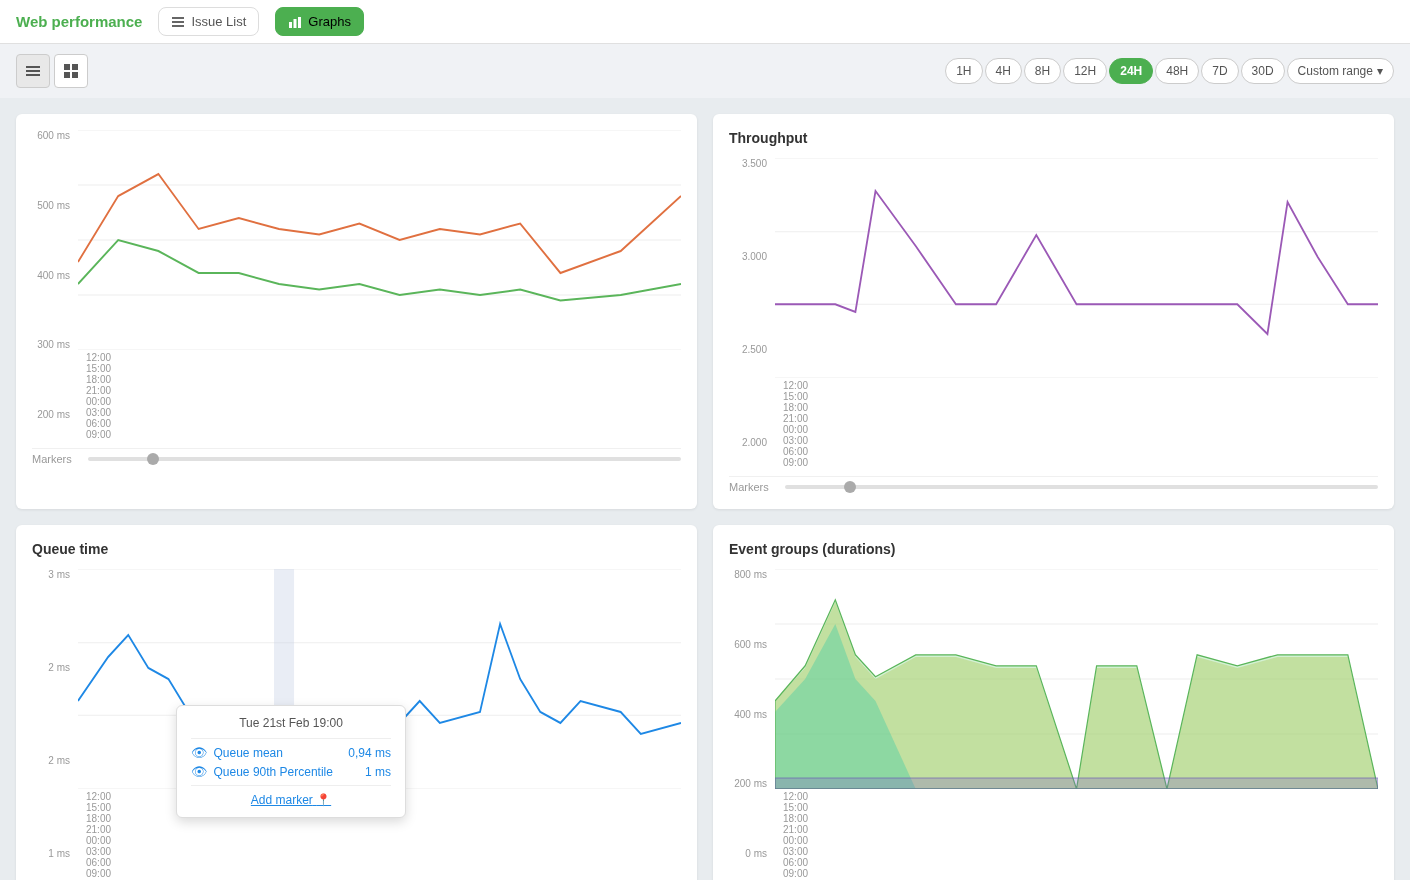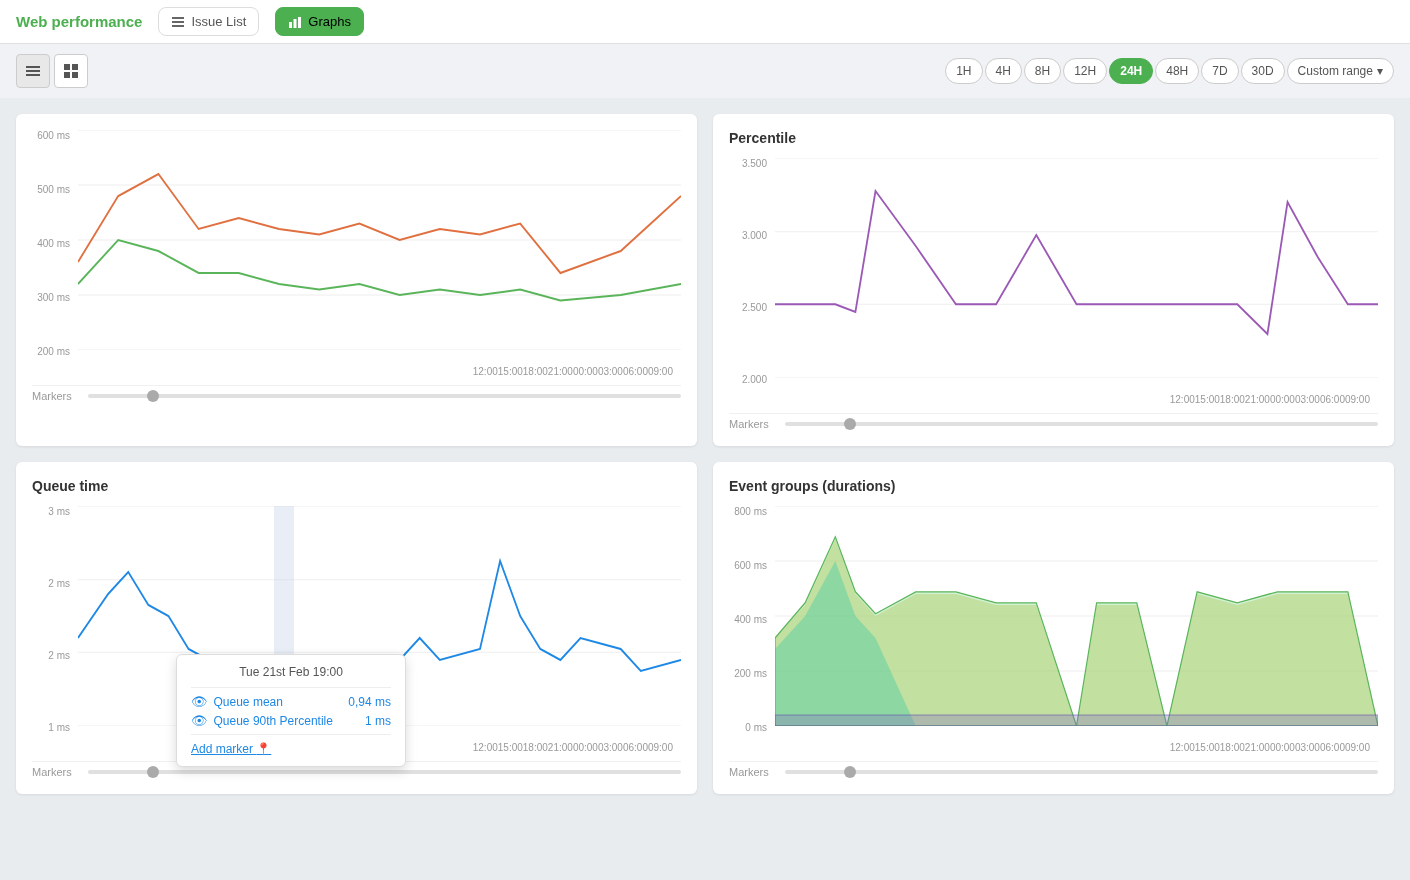--- a/index.html
+++ b/index.html
@@ -32,32 +32,32 @@
     .chart-area { width: 100%; height: 220px; position: relative; }
     svg.chart { width: 100%; height: 100%; }
 
     
     .markers-row { display: flex; align-items: center; gap: 16px; margin-top: 8px; padding-top: 4px; border-top: 1px solid #f0f0f0; }
     .markers-label { font-size: 11px; color: #999; }
     .markers-slider { flex: 1; height: 4px; background: #e0e0e0; border-radius: 2px; position: relative; }
     .markers-handle { width: 12px; height: 12px; background: #aaa; border-radius: 50%; position: absolute; top: -4px; left: 10%; cursor: pointer; }
 
     
-    .tooltip { position: absolute; background: #fff; border: 1px solid #ddd; border-radius: 6px; padding: 10px 14px; box-shadow: 0 4px 12px rgba(0,0,0,0.15); z-index: 10; width: 230px; left: 160px; top: 192px; }
+    .tooltip { position: absolute; background: #fff; border: 1px solid #ddd; border-radius: 6px; padding: 10px 14px; box-shadow: 0 4px 12px rgba(0,0,0,0.15); z-index: 10; width: 230px; left: 160px; top: 180px; }
     .tooltip-date { text-align: center; font-size: 12px; color: #555; margin-bottom: 8px; font-weight: 500; }
     .tooltip-row { display: flex; align-items: center; justify-content: space-between; margin: 4px 0; }
     .tooltip-label { display: flex; align-items: center; gap: 6px; font-size: 12px; color: #1e88e5; }
     .tooltip-eye { color: #1e88e5; font-size: 13px; }
     .tooltip-val { font-size: 12px; color: #1e88e5; font-weight: 500; }
-    .tooltip-add { margin-top: 4px; }
+    .tooltip-add { text-align: center; margin-top: 4px; }
     .tooltip-add a { color: #1e88e5; font-size: 12px; text-decoration: underline; cursor: pointer; }
     .tooltip-divider { border: none; border-top: 1px solid #eee; margin: 6px 0; }
 
     
-    .x-labels { display: flex; justify-content: flex-end; padding: 0 8px; margin-top: 16px; }
+    .x-labels { display: flex; justify-content: flex-start; padding: 0 8px; margin-top: 2px; flex-direction: column; }
     .x-label { font-size: 10px; color: #999; }
 
     
     .chart-with-yaxis { display: flex; gap: 4px; }
     .y-labels { display: flex; flex-direction: column; justify-content: space-between; padding: 0 4px 20px 0; min-width: 42px; text-align: right; }
     .y-label { font-size: 10px; color: #999; }
   </style>
 </head>
 <body>
 
@@ -155,21 +155,21 @@
     </div>
     <div class="markers-row">
       <span class="markers-label">Markers</span>
       <div class="markers-slider">
         <div class="markers-handle"></div>
       </div>
     </div>
   </div>
 
   <div class="chart-card">
-    <div class="chart-title">Percentile</div>
+    <div class="chart-title">Throughput</div>
     <div class="chart-with-yaxis">
       <div class="y-labels">
         <span class="y-label">3.500</span>
         <span class="y-label">3.000</span>
         <span class="y-label">2.500</span>
         <span class="y-label">2.000</span>
       </div>
       <div style="flex:1">
         <div class="chart-area">
           <svg class="chart" viewBox="0 0 600 200" preserveAspectRatio="none">

